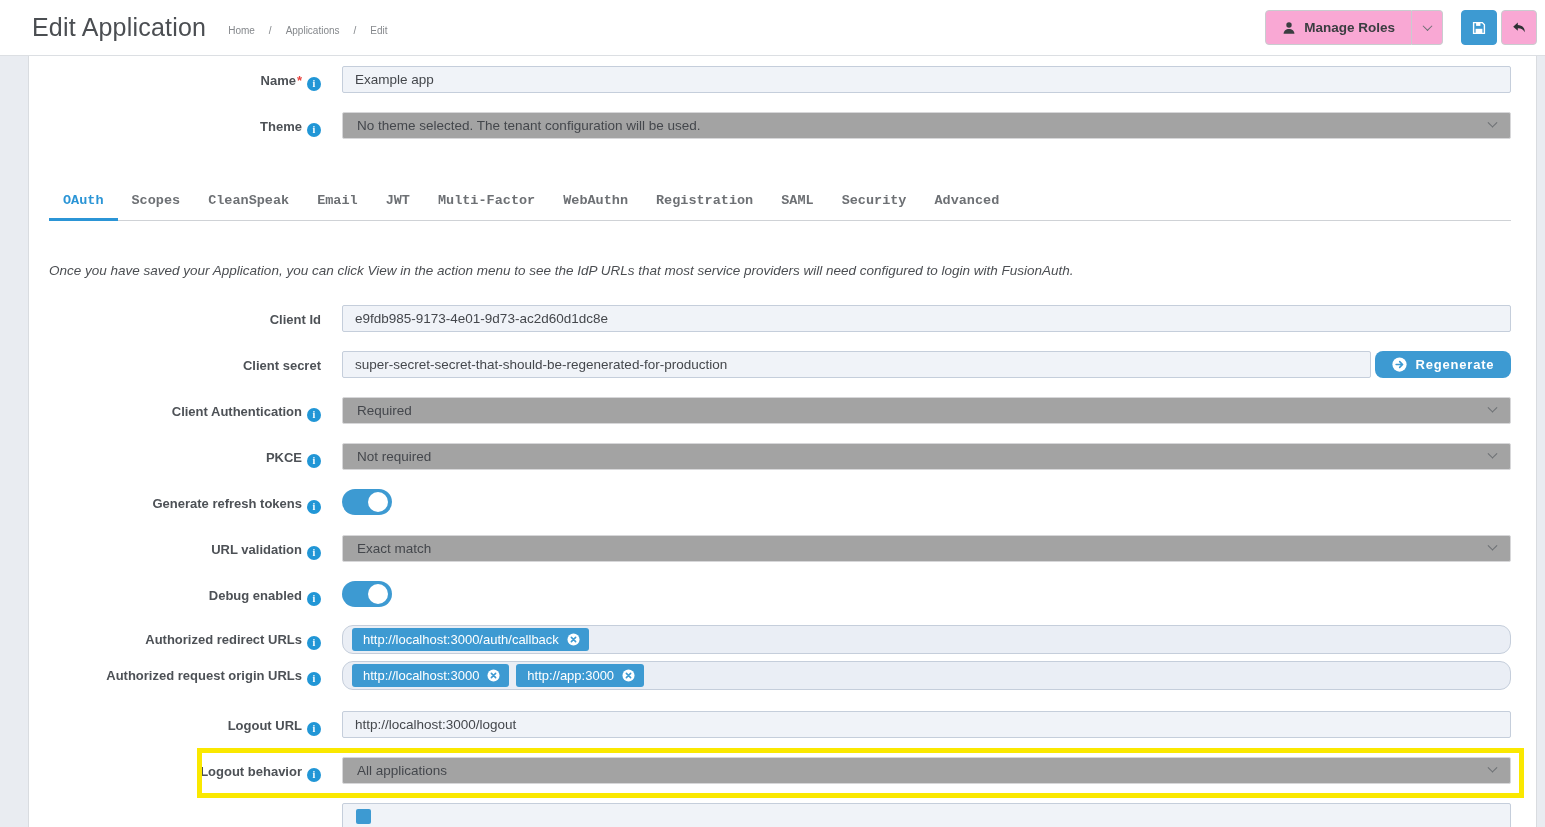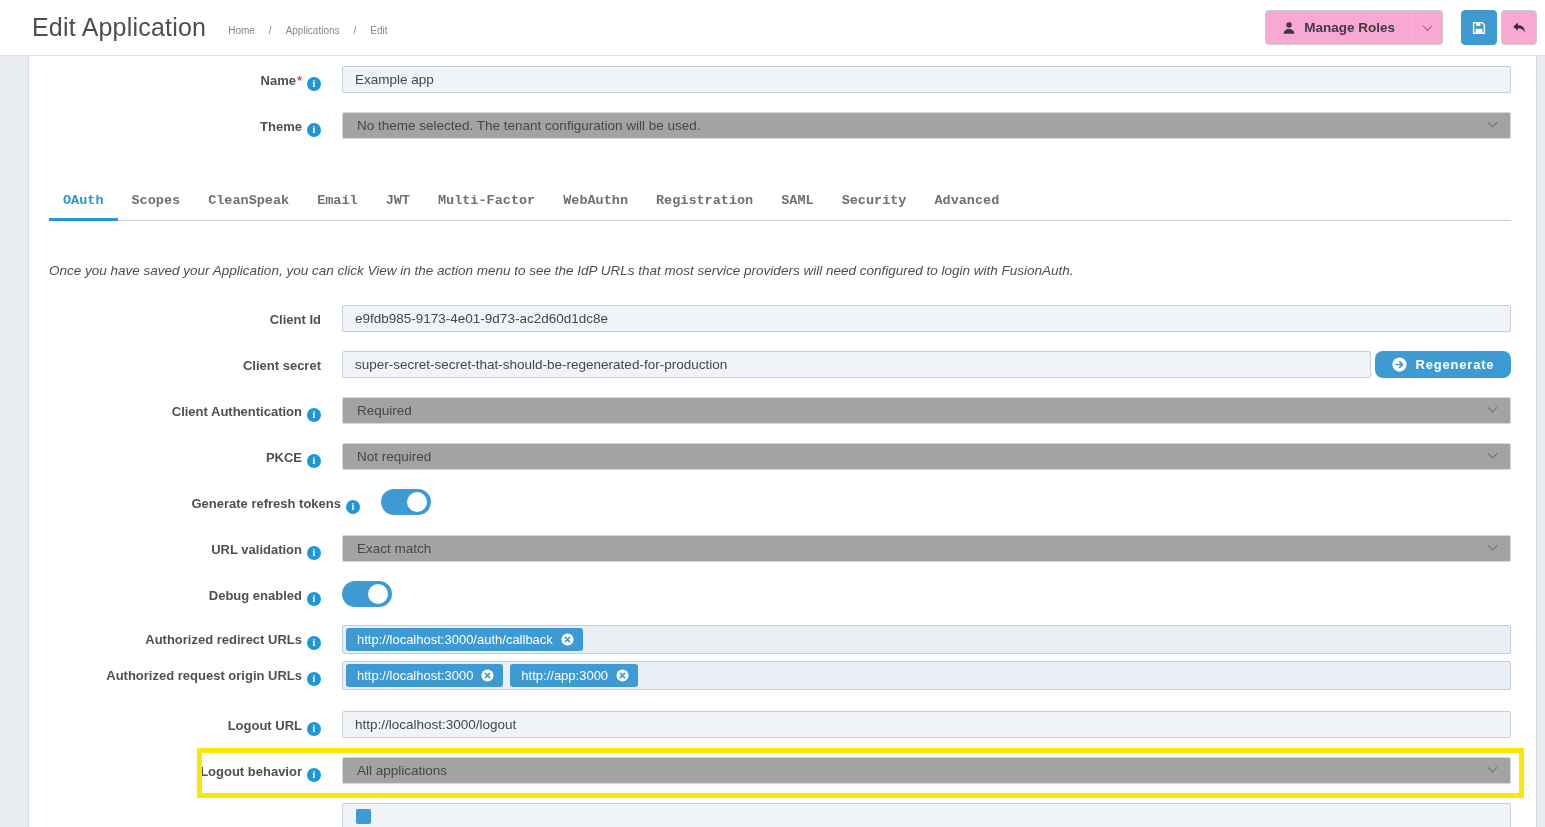--- a/index.html
+++ b/index.html
@@ -207,25 +207,25 @@
     background: #fff;
     border-radius: 50%;
   }
 
   
   .tagfield {
     width: 100%;
     min-height: 29px;
     background: #eaeef5;
     border: 1px solid #c5cedb;
-    border-radius: 2px;
+    border-radius: 11px;
     display: flex;
     align-items: center;
     gap: 7px;
-    padding: 2px 3px;
+    padding: 2px 9px;
   }
   .tag {
     background: #3d9ad2;
     border-radius: 3px;
     color: #fff;
     font-size: 13px;
     height: 23px;
     display: inline-flex;
     align-items: center;
     gap: 8px;
@@ -394,21 +394,21 @@
       <span>PKCE</span><span class="info-icon"></span>
     </div>
     <div class="fctrl">
       <div class="select">
         <span>Not required</span>
         <span class="chev sel-chev"></span>
       </div>
     </div>
   </div>
 
-  <div class="frow" style="margin-bottom:20px;margin-left:39px;">
+  <div class="frow" style="margin-bottom:20px;">
     <div class="flabel">
       <span>Generate refresh tokens</span><span class="info-icon"></span>
     </div>
     <div class="fctrl">
       <div class="toggle on">
           <span class="knob"></span>
         </div>
     </div>
   </div>
 

